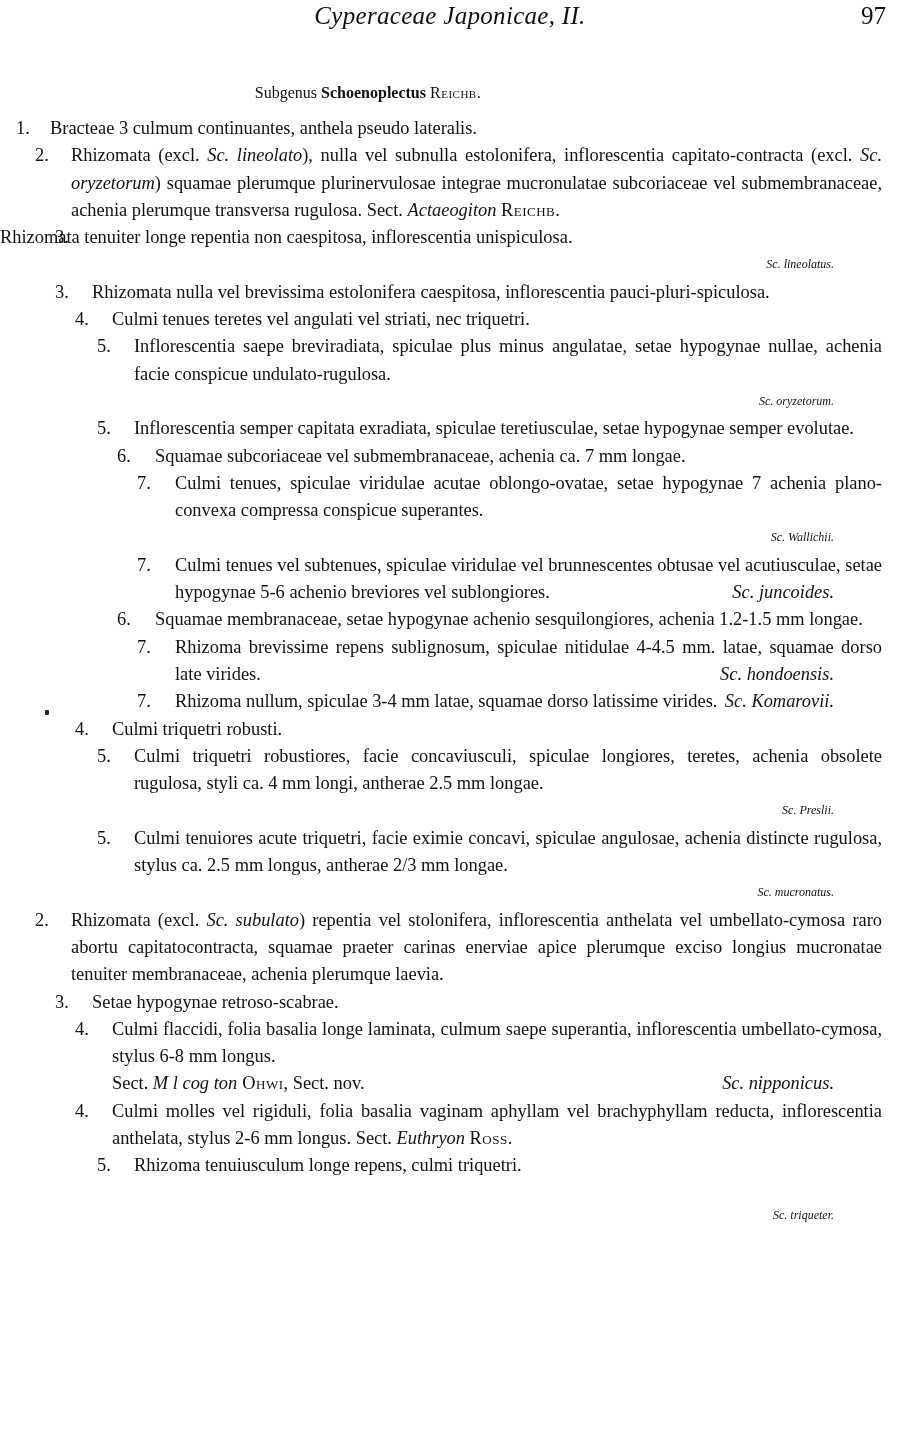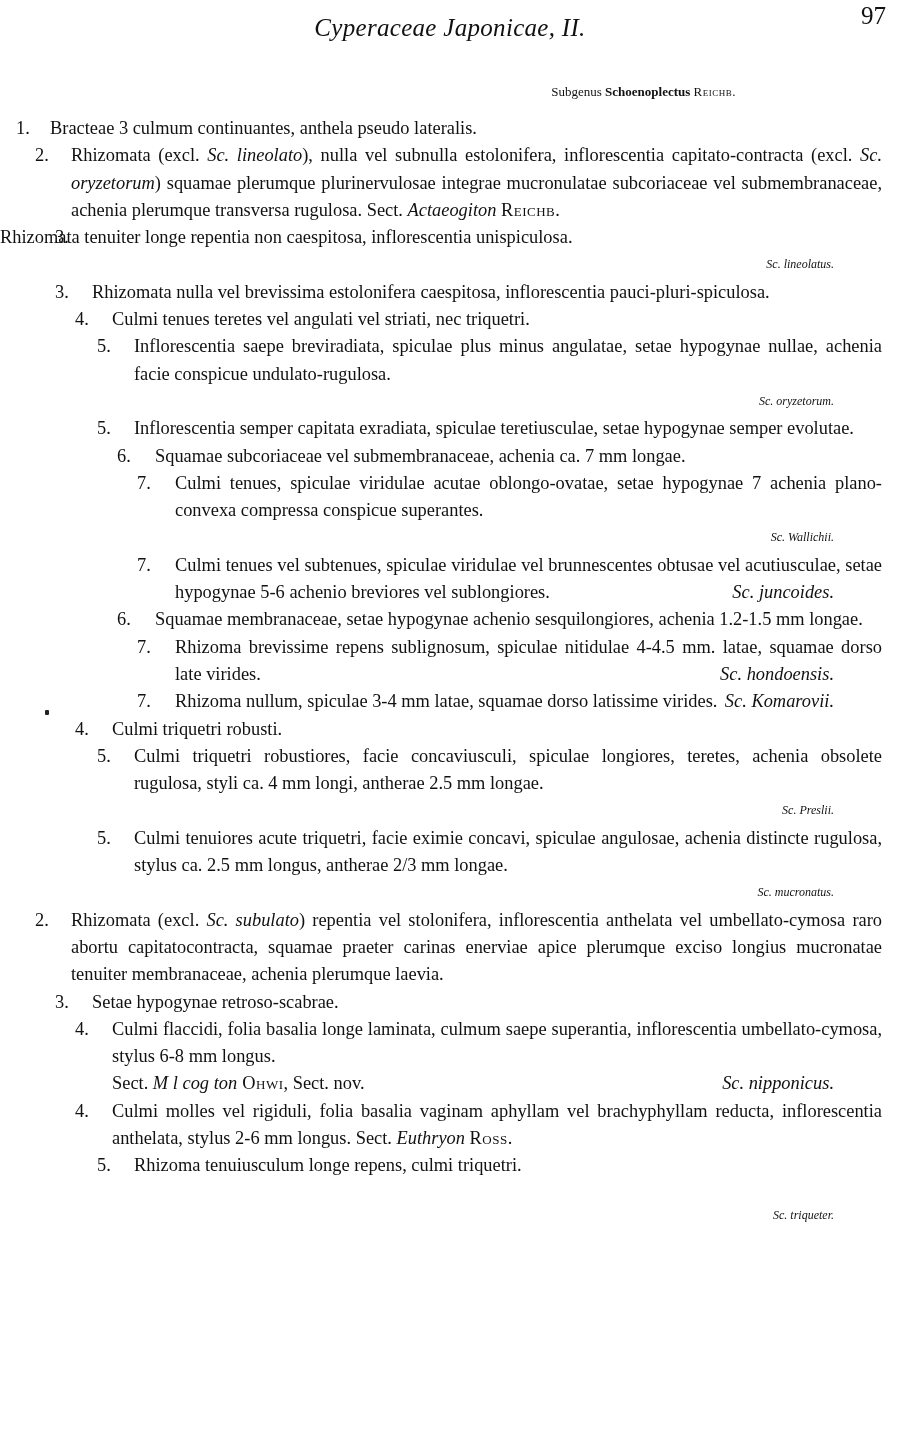--- a/index.html
+++ b/index.html
@@ -6,31 +6,31 @@
   body {
     width: 900px; height: 1443px; position: relative; overflow: hidden;
     font-family: "DejaVu Serif", "Liberation Serif", serif;
     color: #111;
   }
   .page { position: absolute; left: 0; top: 0; width: 900px; height: 1443px; }
   .running-head {
     position: absolute; top: 2px; left: 0; width: 900px; height: 40px;
   }
   .running-title {
-    position: absolute; left: 0; width: 900px; top: 12px; text-align: center;
+    position: absolute; left: 0; width: 900px; top: 0; text-align: center;
     font-family: "Liberation Serif", serif; font-style: italic; font-size: 25px;
     letter-spacing: 0.3px;
   }
   .page-number {
     position: absolute; right: 14px; top: 0;
     font-family: "Liberation Serif", serif; font-size: 25px;
   }
   .subgenus {
-    position: absolute; top: 84px; left: 0; width: 736px; text-align: right;
-    font-family: "Liberation Serif", serif; font-size: 13px;
+    position: absolute; top: 84px; left: 0; width: 736px; text-align: center;
+    font-family: "Liberation Serif", serif; font-size: 16px;
   }
   .subgenus b { font-weight: bold; }
   .sc { font-variant: small-caps; letter-spacing: 0.5px; }
   .key { position: absolute; top: 115px; left: 0; width: 900px; }
   .entry { position: relative; font-family: "Liberation Serif", serif; font-size: 18.4px; line-height: 27.3px; }
   .entry .num { position: absolute; top: 0; }
   .entry .txt { text-align: justify; text-align-last: left; }
   .taxon {
     position: relative; font-family: "Liberation Serif", serif; font-size: 12px; line-height: 27.3px;
     text-align: right; font-style: italic; height: 27.3px;

